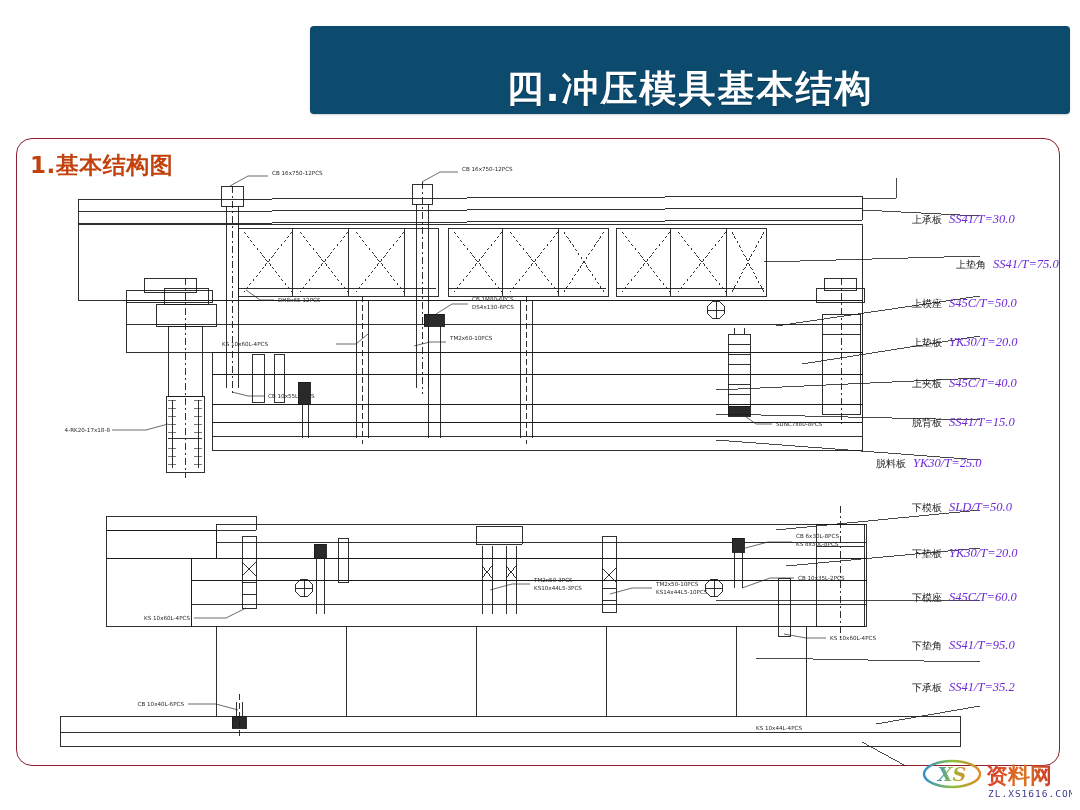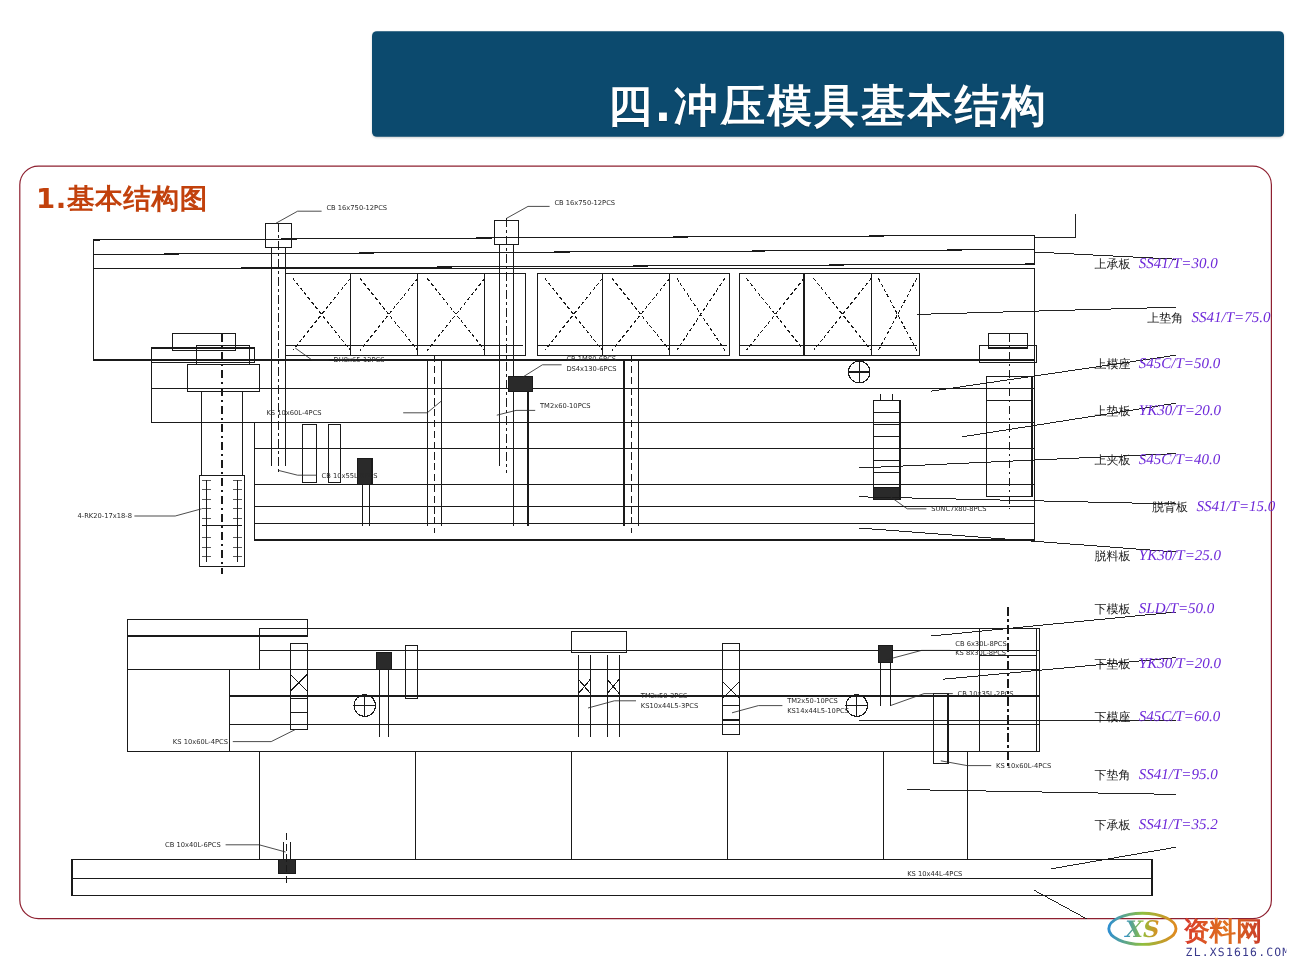--- a/index.html
+++ b/index.html
@@ -349,24 +349,24 @@
 </div>
 <div class="lbl" style="left:912px; top:292px;text-align:right;">
   <span class="nm">上模座</span><span class="sp">S45C/T=50.0</span>
 </div>
 <div class="lbl" style="left:912px; top:331px;">
   <span class="nm">上垫板</span><span class="sp">YK30/T=20.0</span>
 </div>
 <div class="lbl" style="left:912px; top:372px;">
   <span class="nm">上夹板</span><span class="sp">S45C/T=40.0</span>
 </div>
-<div class="lbl" style="left:912px; top:411px;margin-left:48px;">
+<div class="lbl" style="left:912px; top:411px;">
   <span class="nm">脱背板</span><span class="sp">SS41/T=15.0</span>
 </div>
-<div class="lbl" style="left:912px; top:452px;">
+<div class="lbl" style="left:876px; top:452px;">
   <span class="nm">脱料板</span><span class="sp">YK30/T=25.0</span>
 </div>
 
 <div class="lbl" style="left:912px; top:496px;">
   <span class="nm">下模板</span><span class="sp">SLD/T=50.0</span>
 </div>
 <div class="lbl" style="left:912px; top:542px;">
   <span class="nm">下垫板</span><span class="sp">YK30/T=20.0</span>
 </div>
 <div class="lbl" style="left:912px; top:586px;">

